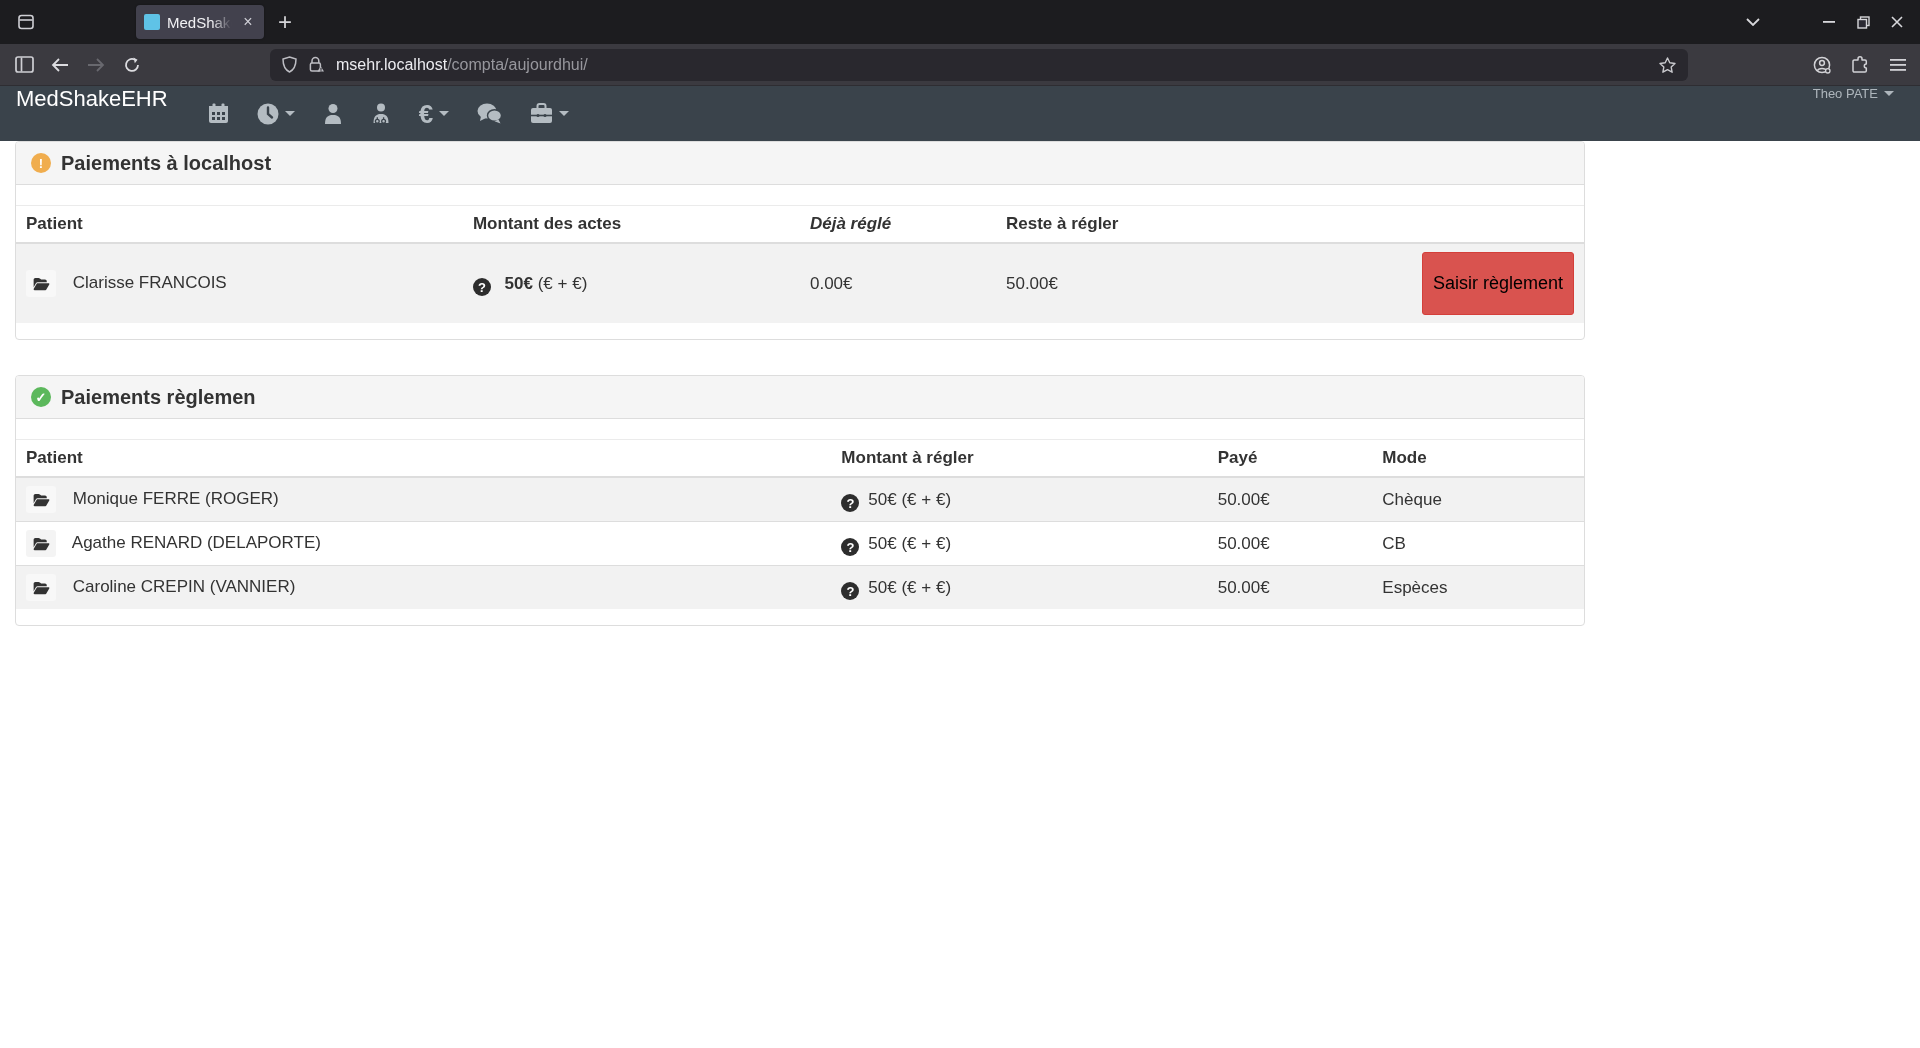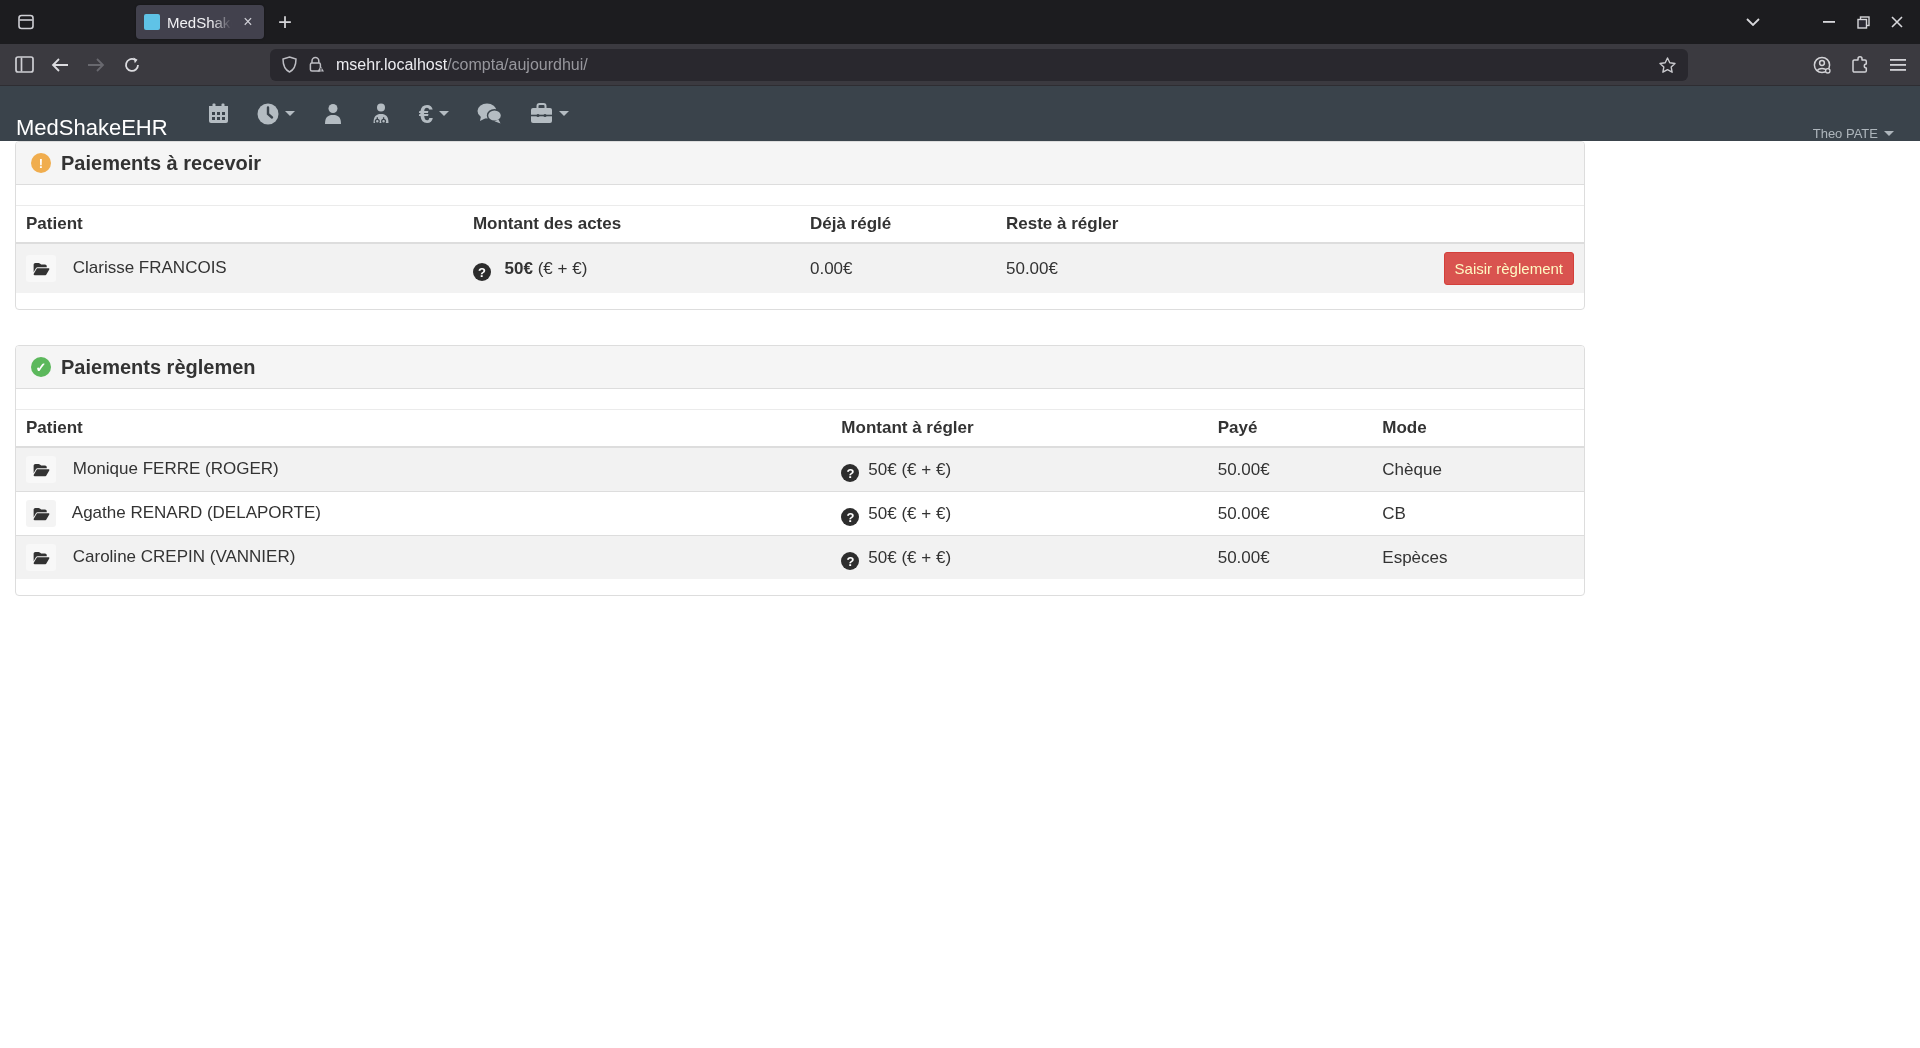--- a/index.html
+++ b/index.html
@@ -52,21 +52,21 @@
   }
   .url-text { margin-left:12px; font-size:16px; white-space:nowrap; }
   .url-domain { color:#ececf0; }
   .url-path { color:#97979d; }
   .urlbar .star { margin-left:auto; }
   .toolbar-right { display:flex; align-items:center; margin-left:auto; margin-right:8px; gap:10px; }
 
   
   .appnav {
     height:55px; background:#3a434b;
-    display:flex; align-items:flex-end;
+    display:flex; align-items:flex-start;
   }
   .brand { margin-left:16px; font-size:22px; color:#ffffff; text-decoration:none; }
   .navicons { display:flex; align-items:center; margin-left:26px; }
   .navitem { display:flex; align-items:center; padding:0 14px; height:55px; }
   .caret { width:0; height:0; border-left:5px solid transparent; border-right:5px solid transparent; border-top:5px solid #b4bcc2; margin-left:6px; }
   .euro-glyph { font-size:26px; font-weight:700; color:#b4bcc2; line-height:26px; }
   .usermenu { margin-left:auto; margin-right:26px; display:flex; align-items:center; color:#aeb6bc; font-size:13px; }
   .usermenu .caret { border-top-color:#aeb6bc; }
 
   
@@ -109,27 +109,27 @@
   }
   tr:nth-child(even) .folder-btn { background:#f4f4f4; }
   .help-icon {
     display:inline-flex; align-items:center; justify-content:center;
     width:18px; height:18px; border-radius:50%; background:#2d2d2d; color:#fff;
     font-size:13px; font-weight:700; margin-right:9px; vertical-align:-3px; line-height:1;
   }
   .amount-bold { font-weight:700; }
   td.action { text-align:right; padding-right:25px; }
   .btn-danger {
-    display:inline-block; background:#d9534f; border:1px solid #d43f3a; color:#fef9c3;
-    font-size:15px; font-family:"Liberation Sans",sans-serif;
-    padding:3px 10px; border-radius:3px; cursor:pointer;
+    display:inline-block; background:#d9534f; border:1px solid #d43f3a; color:#000000;
+    font-size:18px; font-family:"Liberation Sans",sans-serif;
+    padding:18px 10px; border-radius:3px; cursor:pointer;
   }
 
   
-  .t1 .c1{width:28.5%;} .t1 .c2{width:21.5%;} .t1 .c3{width:12.5%;} .t1 .c4{width:14%;}
+  .t1 .c1{width:28.5%;} .t1 .c2{width:21.5%;} .t1 .c3{width:12.5%;font-style:italic;} .t1 .c4{width:14%;}
   .t2 .c1{width:52%;} .t2 .c2{width:24%;} .t2 .c3{width:10.5%;}
 
   svg { display:block; }
 </style>
 </head>
 <body>
 
 <div class="tabstrip">
   <div class="fxview">
     <svg width="18" height="18" viewBox="0 0 18 18">
@@ -320,21 +320,21 @@
     <span>Theo PATE</span>
     <span class="caret"></span>
   </div>
 </nav>
 
 <div class="main">
 
   <div class="panel">
     <div class="panel-heading">
       <span class="status-icon status-warn">!</span>
-      <span class="panel-title">Paiements à recevoir</span>
+      <span class="panel-title">Paiements à localhost</span>
     </div>
     <table class="data t1">
       <thead>
         <tr>
           <th class="first c1">Patient</th>
           <th class="c2">Montant des actes</th>
           <th class="c3">Déjà réglé</th>
           <th class="c4">Reste à régler</th>
           <th></th>
         </tr>

